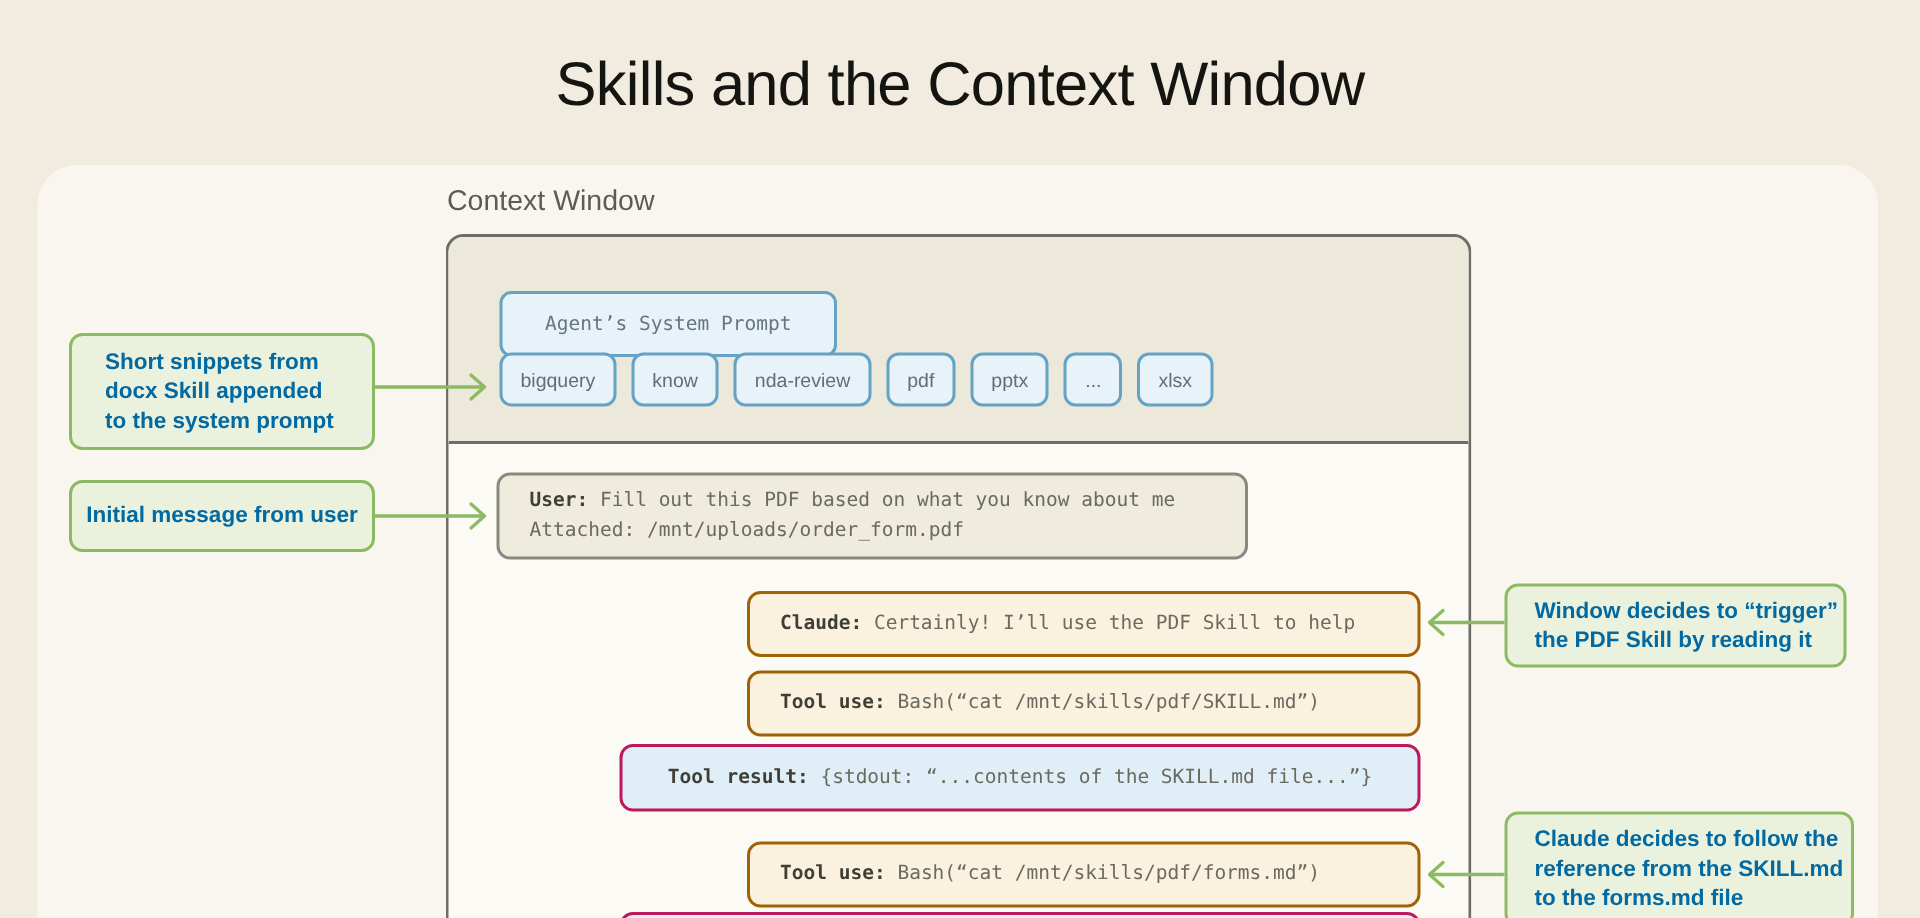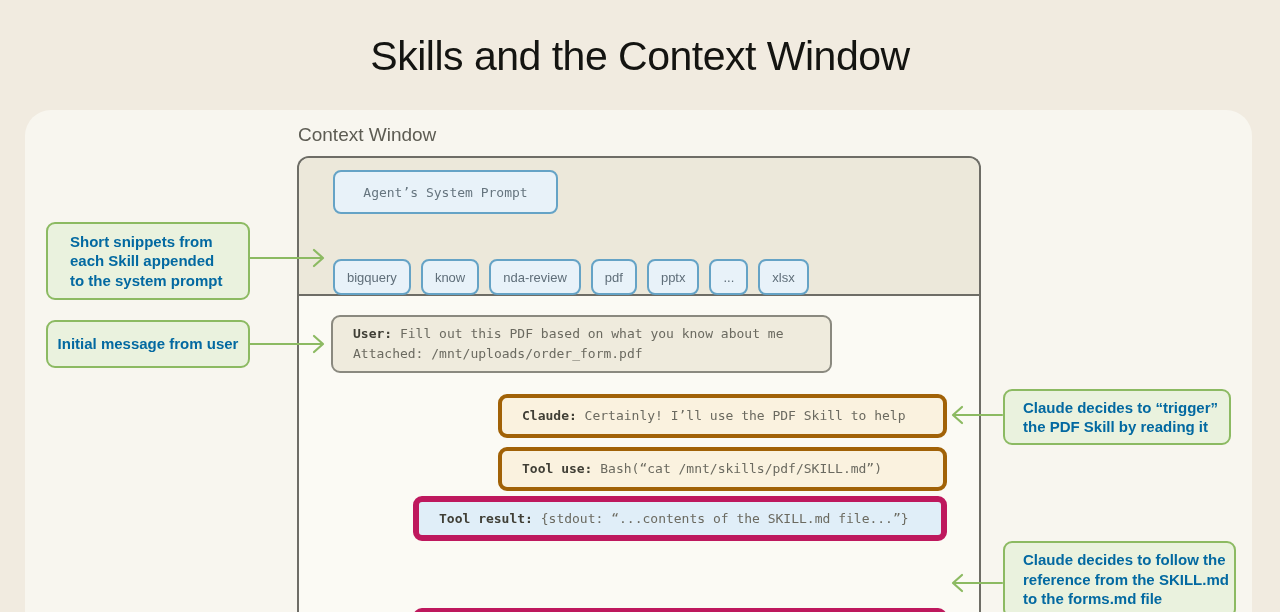--- a/index.html
+++ b/index.html
@@ -23,41 +23,41 @@
     position:absolute;left:297px;top:156px;width:684px;height:600px;
     box-sizing:border-box;border:2px solid #6e6d66;border-bottom:none;
     border-radius:12px 12px 0 0;background:#fbfaf4;
   }
   .cw-header{
     position:relative;height:136px;background:#ece8da;
     border-bottom:2px solid #6e6d66;border-radius:10px 10px 0 0;
   }
   .mono{font-family:"DejaVu Sans Mono",monospace;}
   .sys-box{
-    position:absolute;left:34px;top:12px;width:225px;height:44px;
+    position:absolute;left:34px;top:36px;width:225px;height:44px;
     box-sizing:border-box;background:#e8f2f9;border:2px solid #65a3c6;border-radius:8px;
     display:flex;align-items:center;justify-content:center;
     font-size:13px;color:#66757f;
   }
-  .chips{position:absolute;left:34px;top:101px;display:flex;gap:10px;}
+  .chips{position:absolute;left:34px;top:77px;display:flex;gap:10px;}
   .chip{
     box-sizing:border-box;height:36px;padding:0 12px;
     background:#e8f2f9;border:2px solid #65a3c6;border-radius:8px;
     display:flex;align-items:center;font-size:13px;color:#5f6e79;
   }
   .msg{
     position:absolute;box-sizing:border-box;border-radius:9px;
     font-family:"DejaVu Sans Mono",monospace;font-size:13px;line-height:20px;color:#6b6a60;
     display:flex;flex-direction:column;justify-content:center;padding:0 20px;
   }
   .msg b{color:#403f36;font-weight:700;}
   .msg b:not(:empty){margin-right:1ch;}
   .style-user{background:#efebdd;border:2px solid #8a897f;}
-  .style-claude{background:#faf2df;border:4px solid #a16207;}
-  .style-result{background:#e0eef8;border:6px solid #be185d;}
+  .style-claude{background:#faf2df;border:2px solid #a16207;}
+  .style-result{background:#e0eef8;border:2px solid #be185d;text-align:center;}
   .m-user{left:331px;top:315px;width:501px;height:58px;}
   .m-claude1{left:498px;top:394px;width:449px;height:44px;}
   .m-tool1{left:498px;top:447px;width:449px;height:44px;}
   .m-result{left:413px;top:496px;width:534px;height:45px;}
   .m-tool2{left:498px;top:561px;width:449px;height:44px;}
   .m-partial{left:413px;top:608px;width:534px;height:40px;}
   .note{
     position:absolute;box-sizing:border-box;background:#eaf2de;
     border:2px solid #8cba62;border-radius:9px;
     font-size:15px;font-weight:700;line-height:19.5px;color:#0369a1;
@@ -107,35 +107,38 @@
   </div>
 
   <div class="msg style-claude m-tool1">
     <div><b>Tool use:</b><span>Bash(“cat /mnt/skills/pdf/SKILL.md”)</span></div>
   </div>
 
   <div class="msg style-result m-result">
     <div><b>Tool result:</b><span>{stdout: “...contents of the SKILL.md file...”}</span></div>
   </div>
 
+  <div class="msg style-claude m-tool2">
+    <div><b>Tool use:</b><span>Bash(“cat /mnt/skills/pdf/forms.md”)</span></div>
+  </div>
 
   <div class="msg style-result m-partial"></div>
 
   <div class="note n-left1">
     <div>Short snippets from</div>
-    <div>each Skill appended</div>
+    <div>docx Skill appended</div>
     <div>to the system prompt</div>
   </div>
 
   <div class="note n-left2">
     <div>Initial message from user</div>
   </div>
 
   <div class="note n-right1">
-    <div>Claude decides to “trigger”</div>
+    <div>Window decides to “trigger”</div>
     <div>the PDF Skill by reading it</div>
   </div>
 
   <div class="note n-right2">
     <div>Claude decides to follow the</div>
     <div>reference from the SKILL.md</div>
     <div>to the forms.md file</div>
   </div>
 
   <svg class="arrows" viewBox="0 0 1280 612" xmlns="http://www.w3.org/2000/svg">

